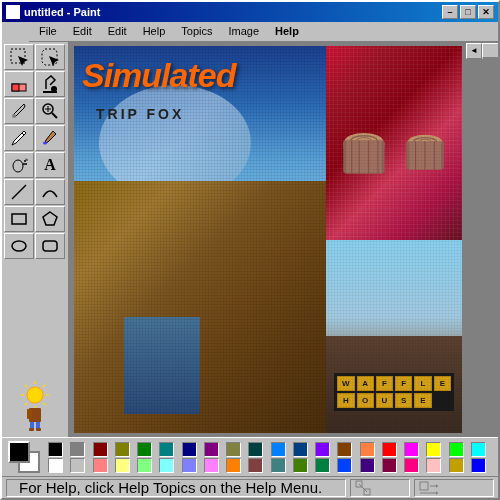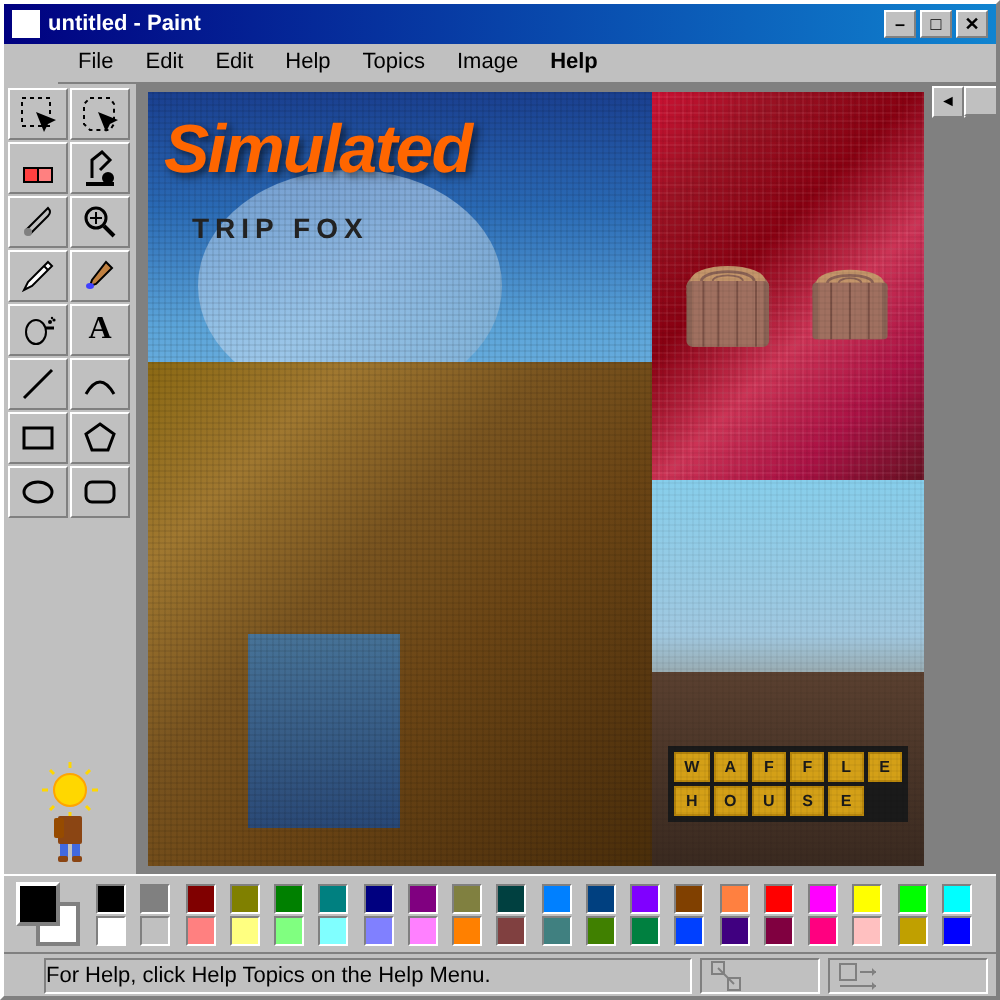--- a/index.html
+++ b/index.html
@@ -247,29 +247,28 @@
     .status-bar {
       height: 22px;
       background: #c0c0c0;
       border-top: 1px solid #808080;
       display: flex;
       align-items: center;
       padding: 0 4px;
       gap: 4px;
     }
     .status-text {
-      font-size: 11px;
+      font-size: 15px;
       flex: 1;
       border: 1px solid;
       border-color: #808080 #fff #fff #808080;
-      padding: 1px 0;
+      padding: 1px 12px;
       height: 18px;
       display: flex;
       align-items: center;
-      margin-left: 16px;
     }
     .status-coords {
       width: 60px;
       border: 1px solid;
       border-color: #808080 #fff #fff #808080;
       padding: 1px 4px;
       height: 18px;
       display: flex;
       align-items: center;
       font-size: 10px;

